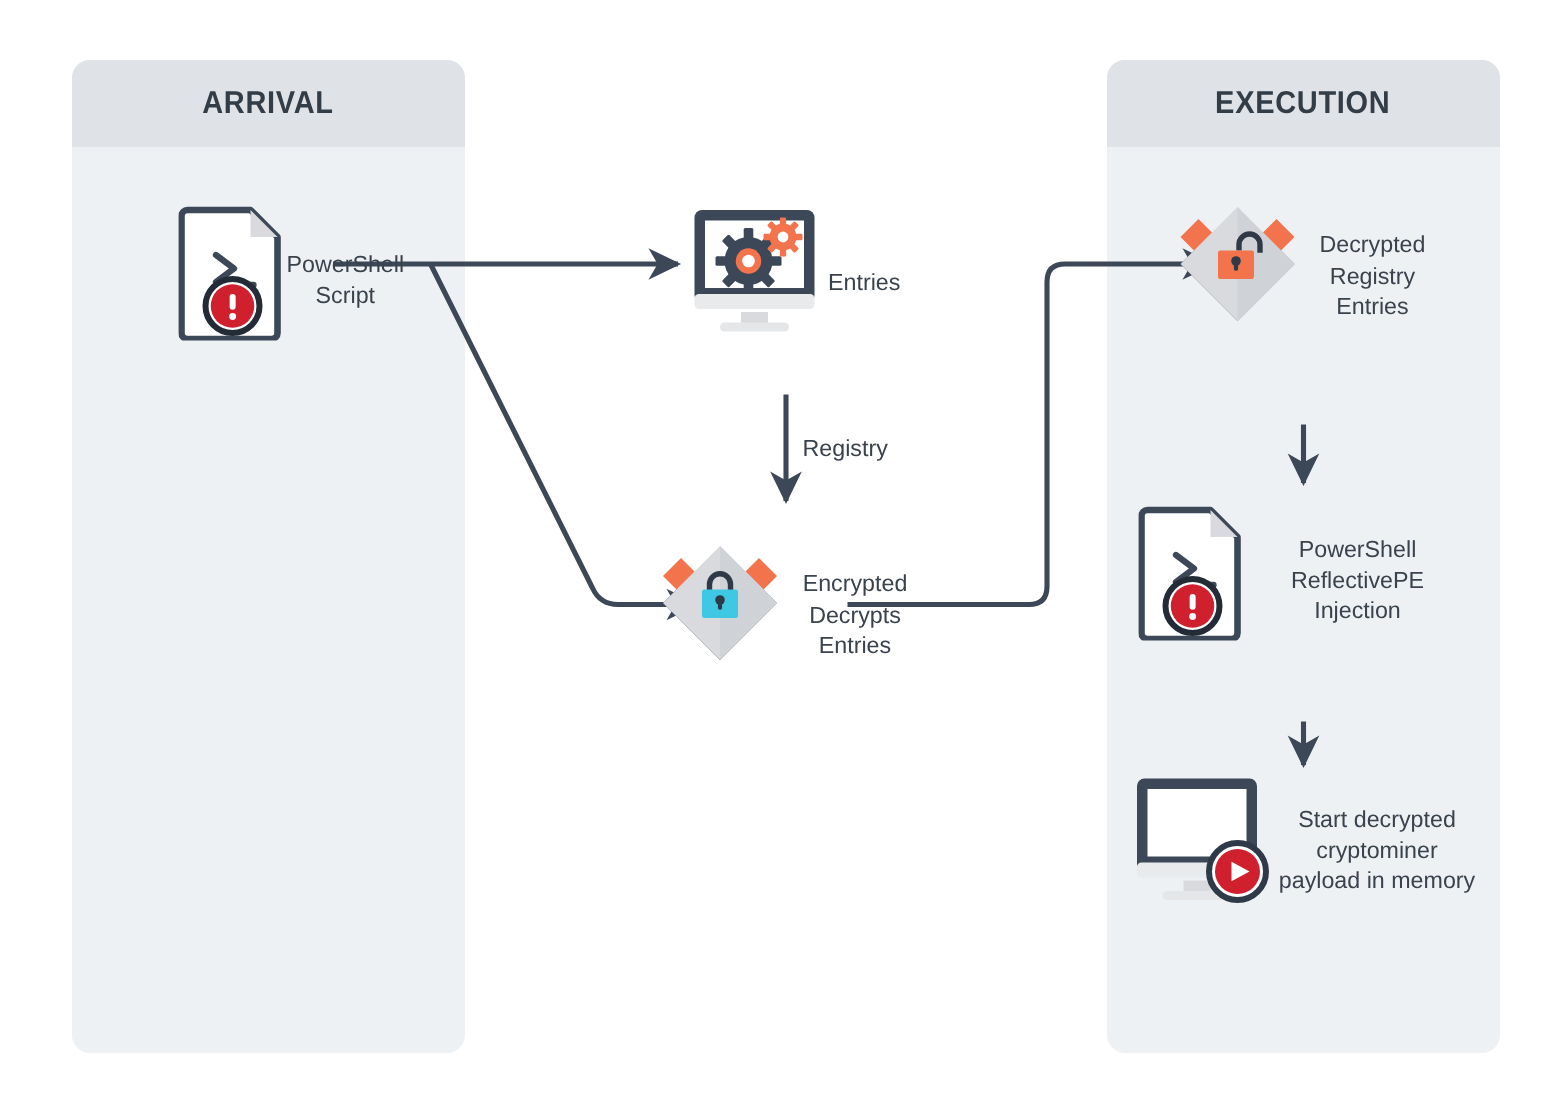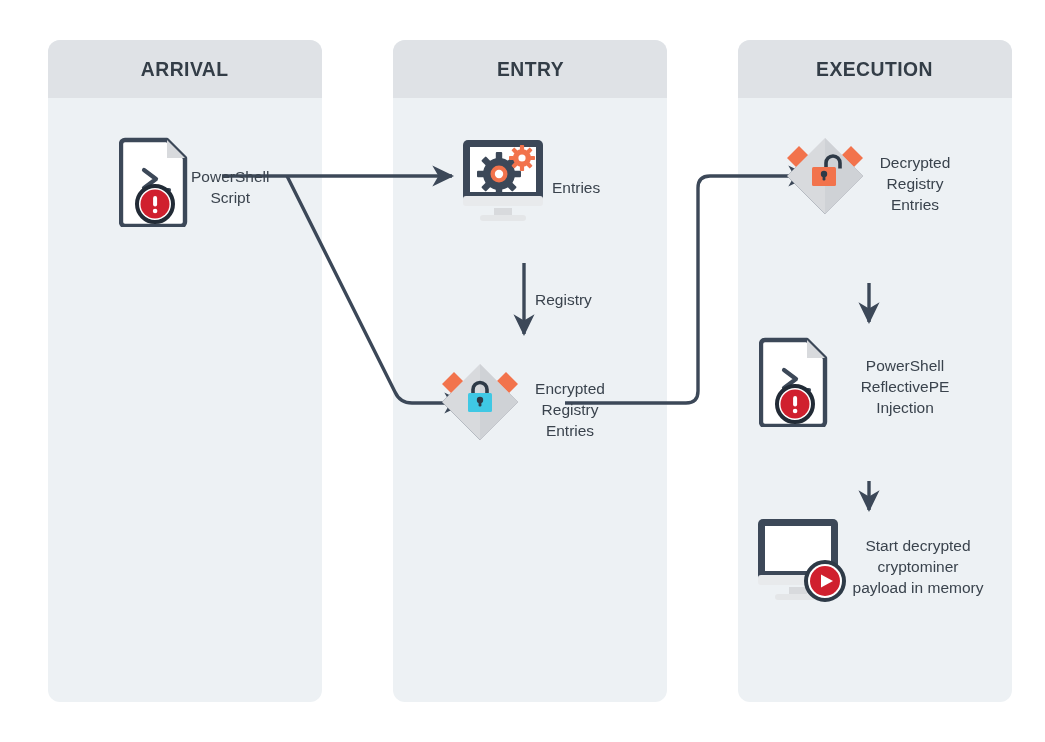--- a/index.html
+++ b/index.html
@@ -20,21 +20,20 @@
     width: 1045px;
     height: 742px;
   }
 
   
   .panel {
     position: absolute;
     background: #edf1f4;
     border-radius: 12px;
     overflow: hidden;
-    padding-left: 12px;
   }
   .panel-header {
     position: absolute;
     left: 0; top: 0;
     width: 100%;
     height: 58px;
     background: #dfe2e6;
     display: flex;
     align-items: center;
     justify-content: center;
@@ -86,25 +85,20 @@
 <body>
 
 <div id="stage">
 
   <div class="panel" id="panel-arrival" style="left:48px; top:40px; width:262px; height:662px;">
     <div class="panel-header">
       <span class="panel-header-label">ARRIVAL</span>
     </div>
   </div>
 
-  <div class="panel" id="panel-entry" style="left:393px; top:40px; width:262px; height:662px;">
-    <div class="panel-header">
-      <span class="panel-header-label">ENTRY</span>
-    </div>
-  </div>
 
   <div class="panel" id="panel-execution" style="left:738px; top:40px; width:262px; height:662px;text-align:right;">
     <div class="panel-header">
       <span class="panel-header-label">EXECUTION</span>
     </div>
   </div>
 
   <svg id="connectors" viewBox="0 0 1045 742">
     <defs>
       <marker id="arrowhead" markerWidth="8" markerHeight="8" refX="6.4" refY="4" orient="auto" markerUnits="strokeWidth">
@@ -207,21 +201,21 @@
         <path d="M46,2 L84,40 L46,78 L8,40 Z" fill="#d8dadd"></path>
         <path d="M46,2 L84,40 L46,78 Z" fill="#cfd2d6"></path>
 
         <path d="M39,32 v-4.5 a7,7 0 0 1 14,0 v4.5" fill="none" stroke="#2e3a47" stroke-width="3.6"></path>
         <rect x="34" y="31" width="24" height="19" rx="1.5" fill="#3fc8e4"></rect>
         <circle cx="46" cy="38" r="3.2" fill="#2e3a47"></circle>
         <rect x="44.6" y="38" width="2.8" height="6.5" rx="1.2" fill="#2e3a47"></rect>
       </svg>
     </span>
     <span class="node-label">Encrypted
-Registry Entries</span>
+Decrypts Entries</span>
   </div>
 
   <div class="node" style="left:779px; top:136px; width:180px;">
     <span class="node-icon">
       <svg width="92" height="84" viewBox="0 0 92 84">
         <path d="M46,78 L8,40 L20,28 L46,54 L72,28 L84,40 Z" fill="#3c4858"></path>
         <path d="M46,60 L8,22 L20,10 L46,36 L72,10 L84,22 Z" fill="#f2734c"></path>
         <path d="M46,2 L84,40 L46,78 L8,40 Z" fill="#d8dadd"></path>
         <path d="M46,2 L84,40 L46,78 Z" fill="#cfd2d6"></path>
 

